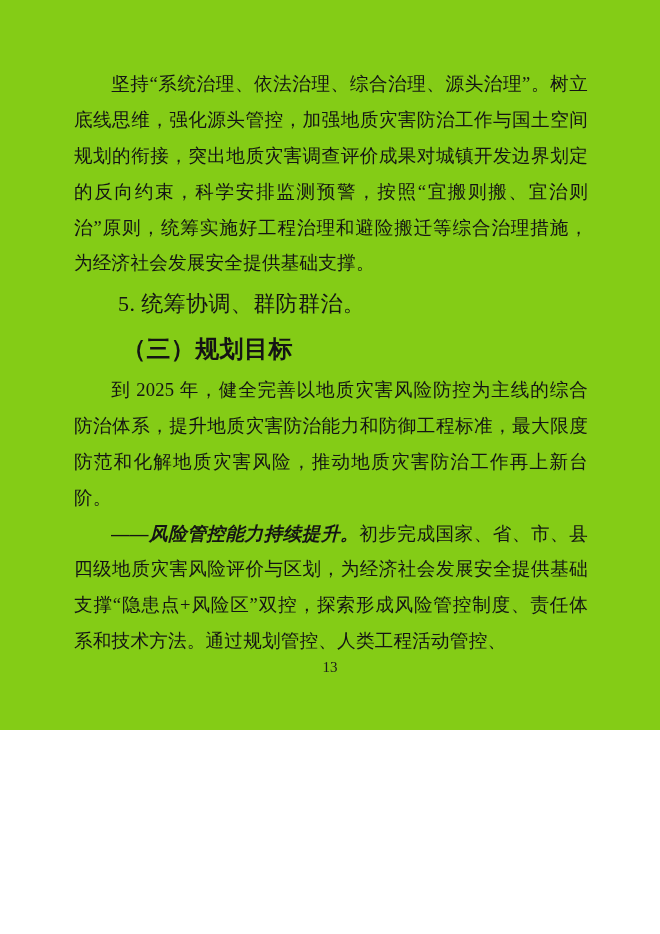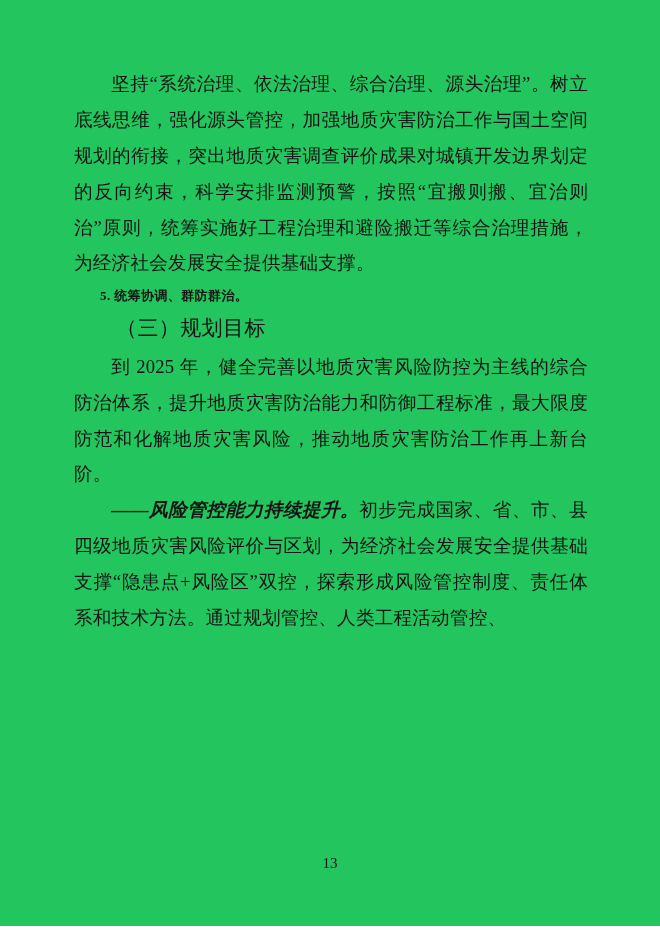--- a/index.html
+++ b/index.html
@@ -10,50 +10,50 @@
     width: 660px;
     height: 934px;
     background: #ffffff;
     font-family: "Liberation Serif", "DejaVu Serif", serif;
     color: #1b1b1b;
     overflow: hidden;
   }
   .page {
     position: relative;
     width: 660px;
-    height: 926px;
+    height: 730px;
     box-sizing: border-box;
     padding: 66px 72px 40px 74px;
-    background: #22c55e;
+    background: #84cc16;
   }
   .body-text {
     font-size: 18.6px;
     line-height: 1.93;
     text-align: justify;
     text-justify: inter-ideograph;
     letter-spacing: 0.2px;
     color: #141414;
   }
   p {
     margin: 0;
   }
   .indent2 {
     text-indent: 2em;
   }
   .heading {
-    font-weight: bold;
+    font-weight: normal;
     text-indent: 2em;
-    font-size: 13px;
+    font-size: 22px;
     line-height: 1.93;
     letter-spacing: 0.4px;
   }
   .subheading {
-    font-weight: normal;
+    font-weight: bold;
     text-indent: 2em;
-    font-size: 21px;
+    font-size: 24px;
     line-height: 1.93;
     letter-spacing: 0.4px;
   }
   .dash-para {
     text-indent: 2em;
   }
   .bold-inline {
     font-weight: bold;
     font-style: italic;
   }

